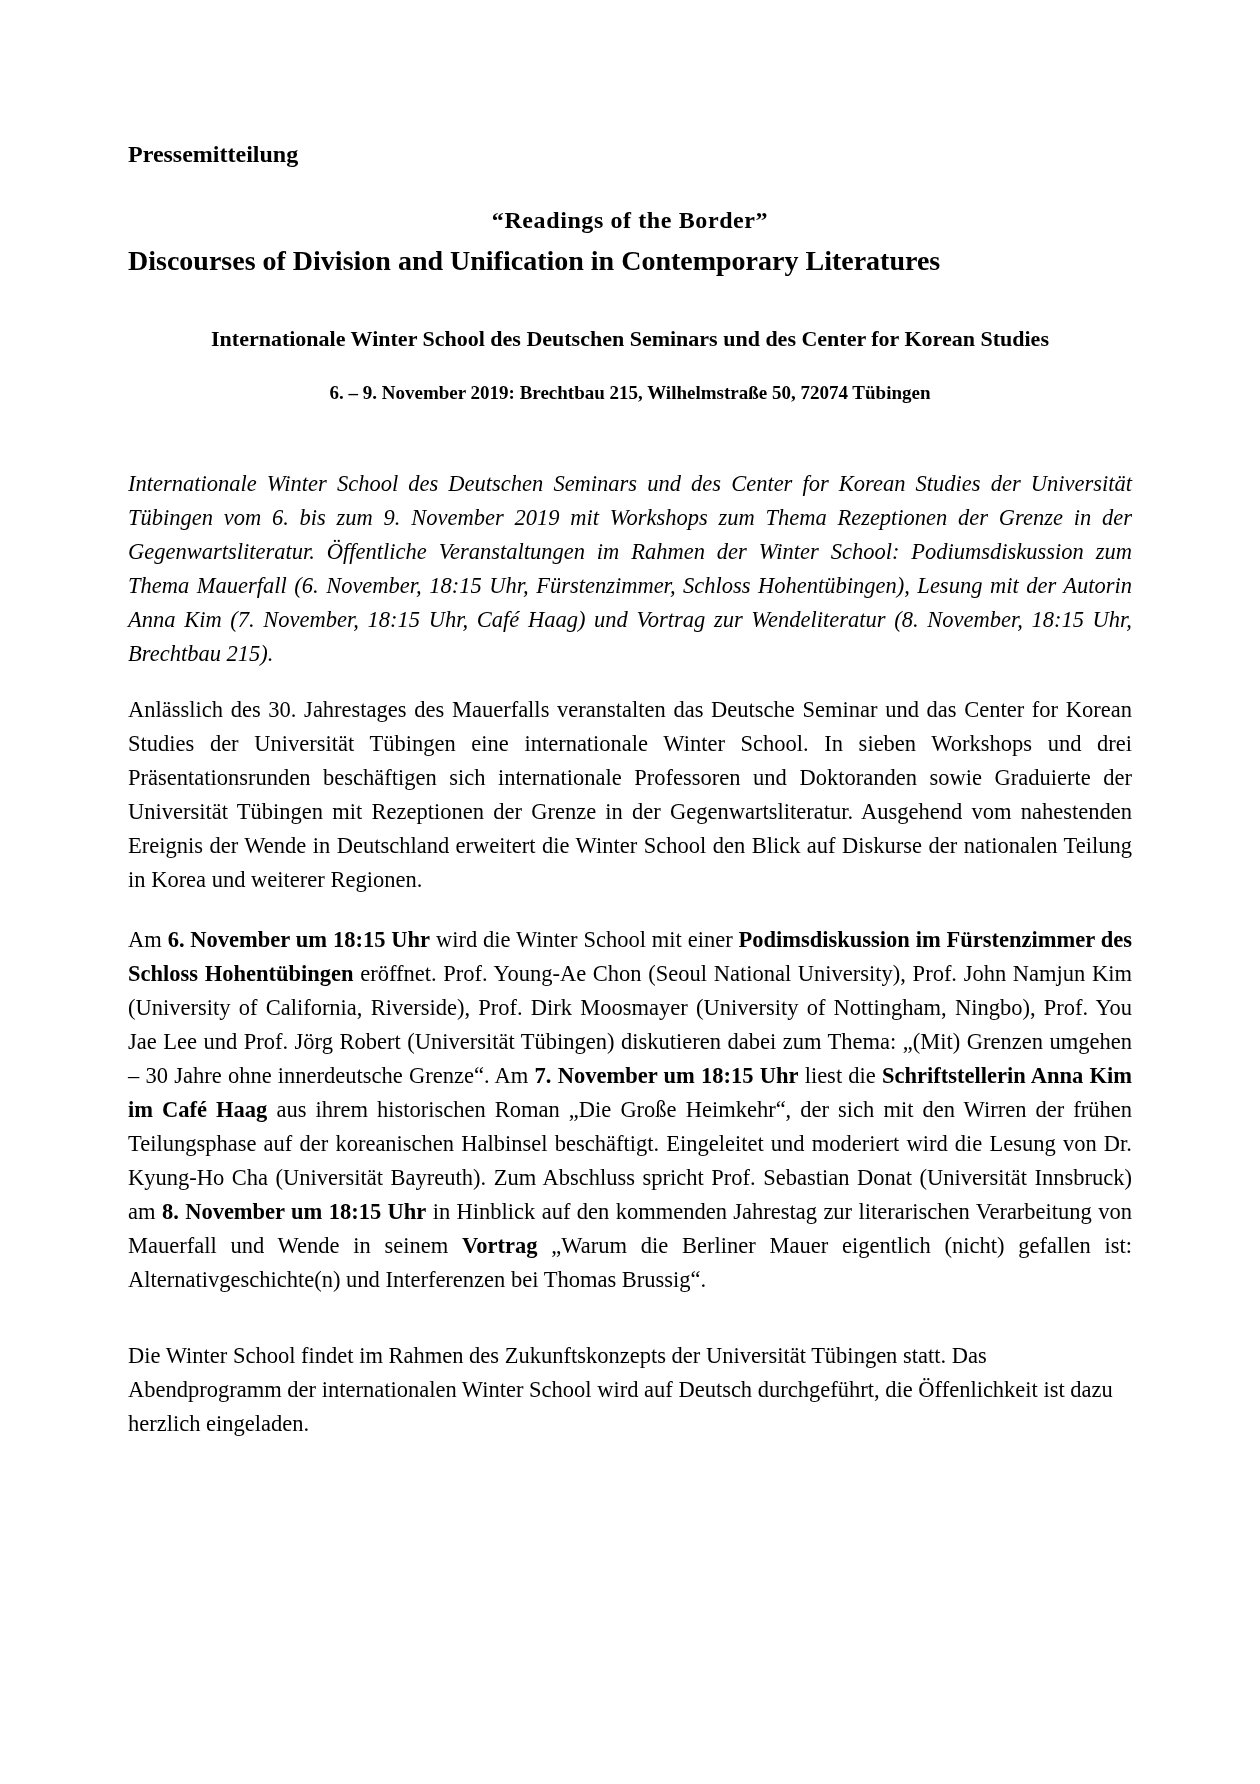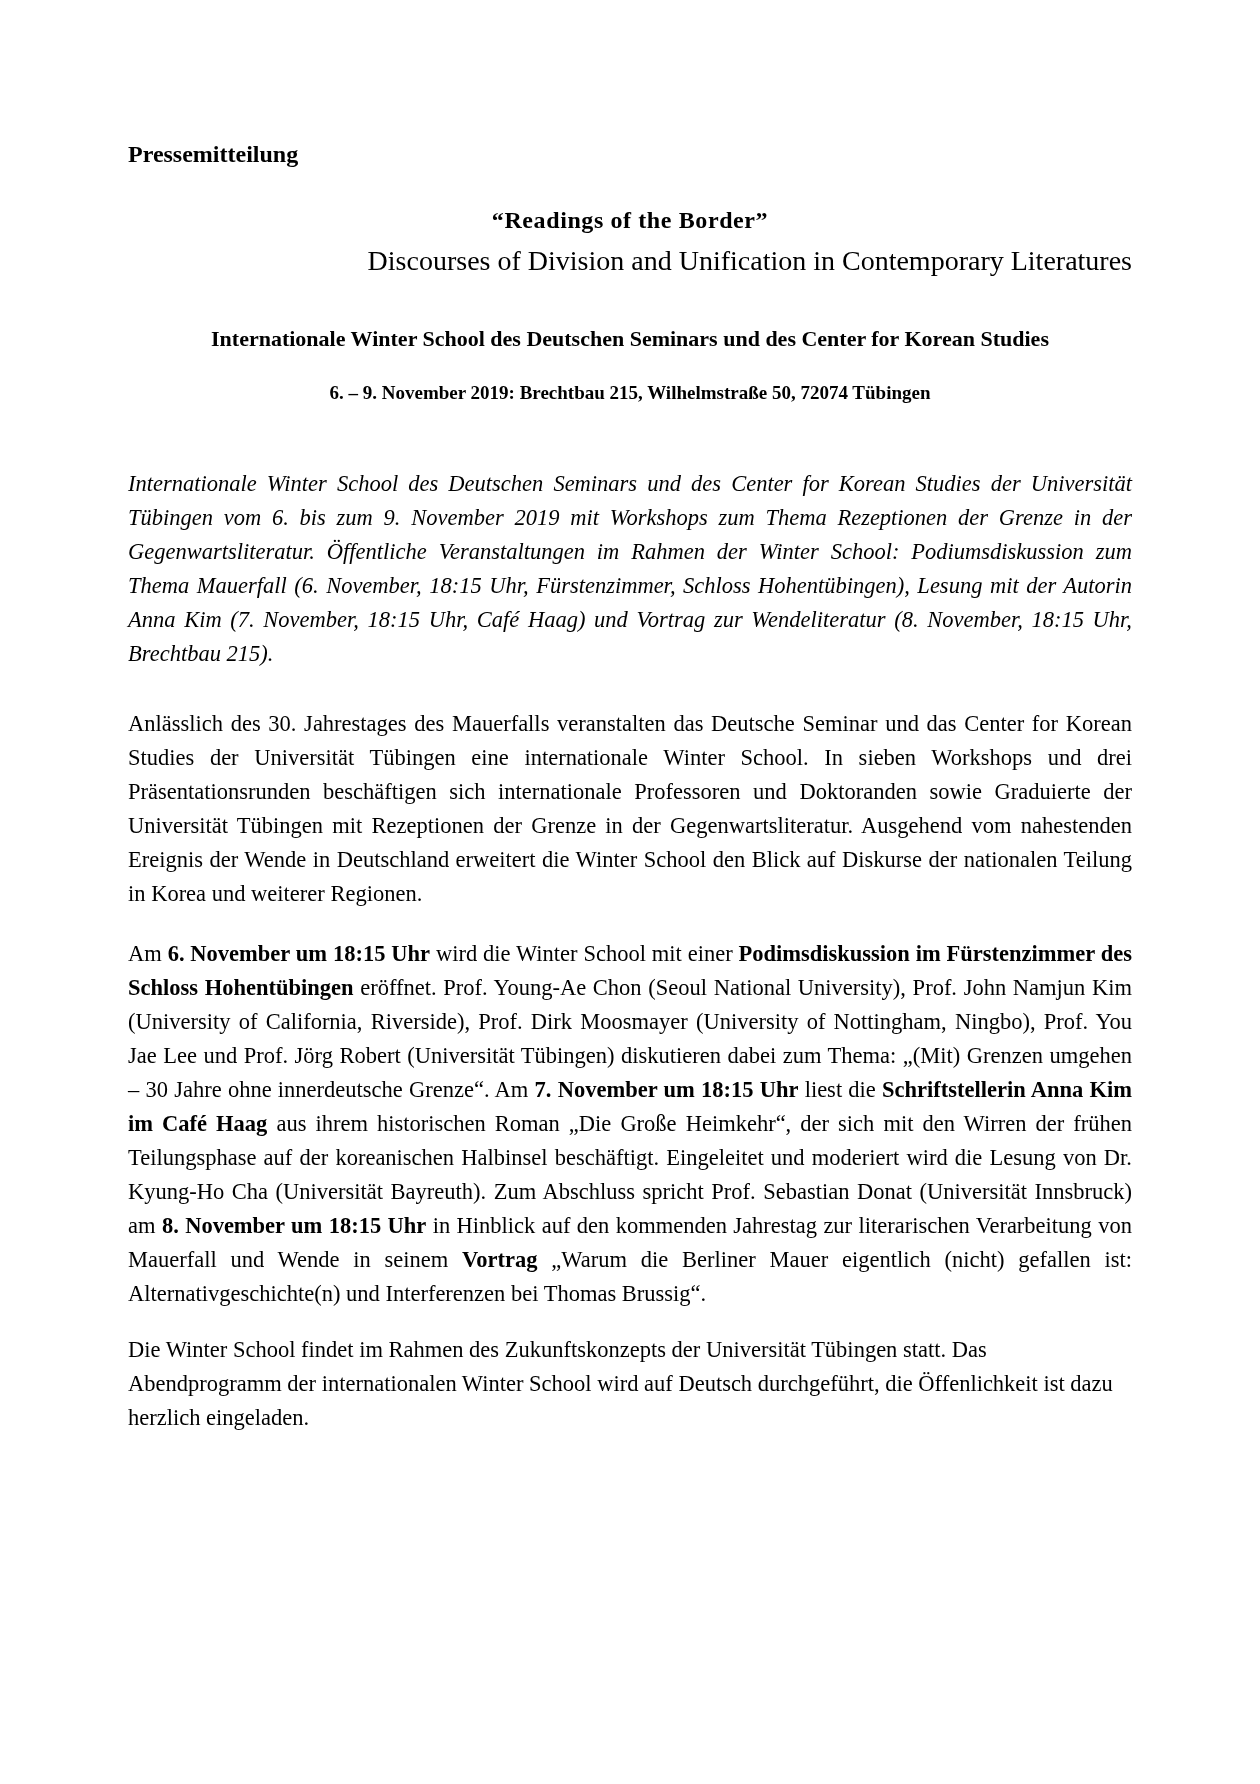--- a/index.html
+++ b/index.html
@@ -28,23 +28,23 @@
   .title {
     font-size: 24px;
     font-weight: bold;
     line-height: 1.25;
     letter-spacing: 0.6px;
     text-align: center;
     margin: 36px 0 0 0;
   }
   .subtitle {
     font-size: 28px;
-    font-weight: normal;
+    font-weight: bold;
     line-height: 1.25;
-    text-align: right;
+    text-align: left;
     margin: 8px 0 0 0;
   }
   .event-line {
     font-size: 22px;
     font-weight: bold;
     line-height: 1.2;
     text-align: center;
     margin: 48px 0 0 0;
   }
   .date-line {
@@ -58,27 +58,27 @@
     font-size: 22.5px;
     line-height: 34px;
     margin: 0;
     text-align: justify;
   }
   p.lead {
     font-style: italic;
     margin-top: 62px;
   }
   p.overview {
-    margin-top: 36px;
+    margin-top: 22px;
   }
   p.program {
     margin-top: 26px;
   }
   p.closing {
-    margin-top: 22px;
+    margin-top: 42px;
     text-align: left;
   }
 </style>
 </head>
 <body>
 
 <div class="page">
 
   <p class="kicker">Pressemitteilung</p>
 

